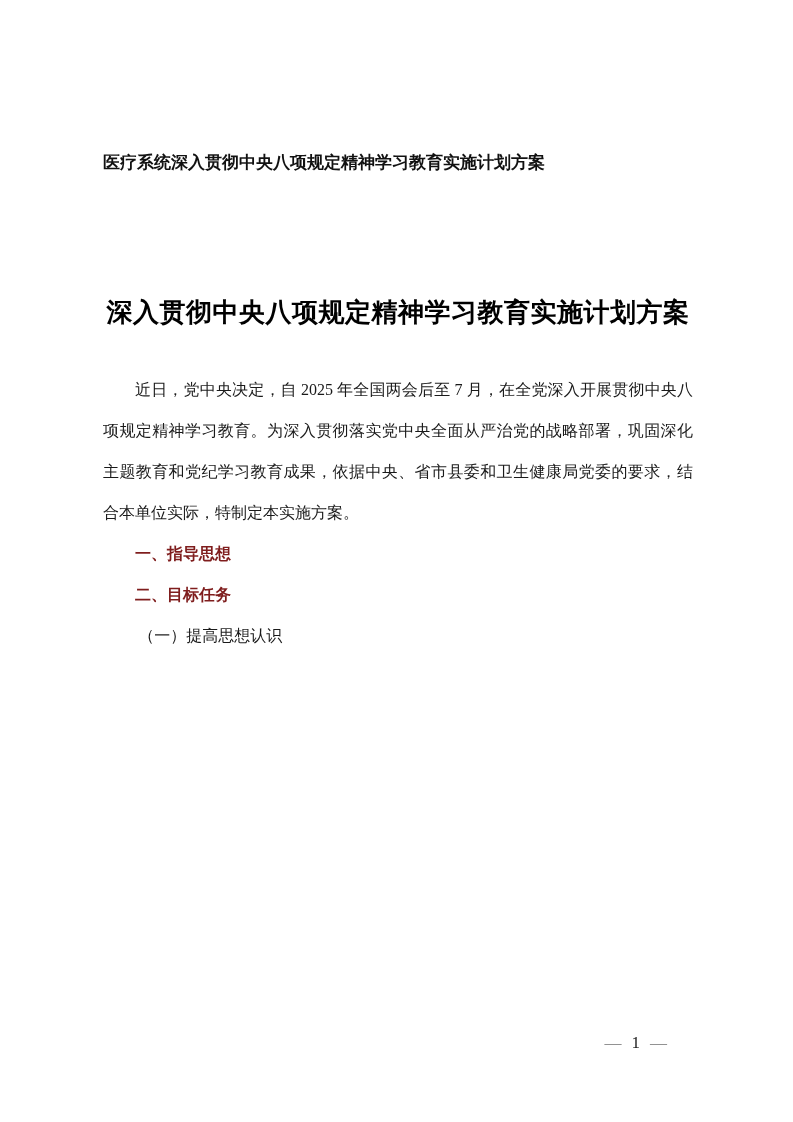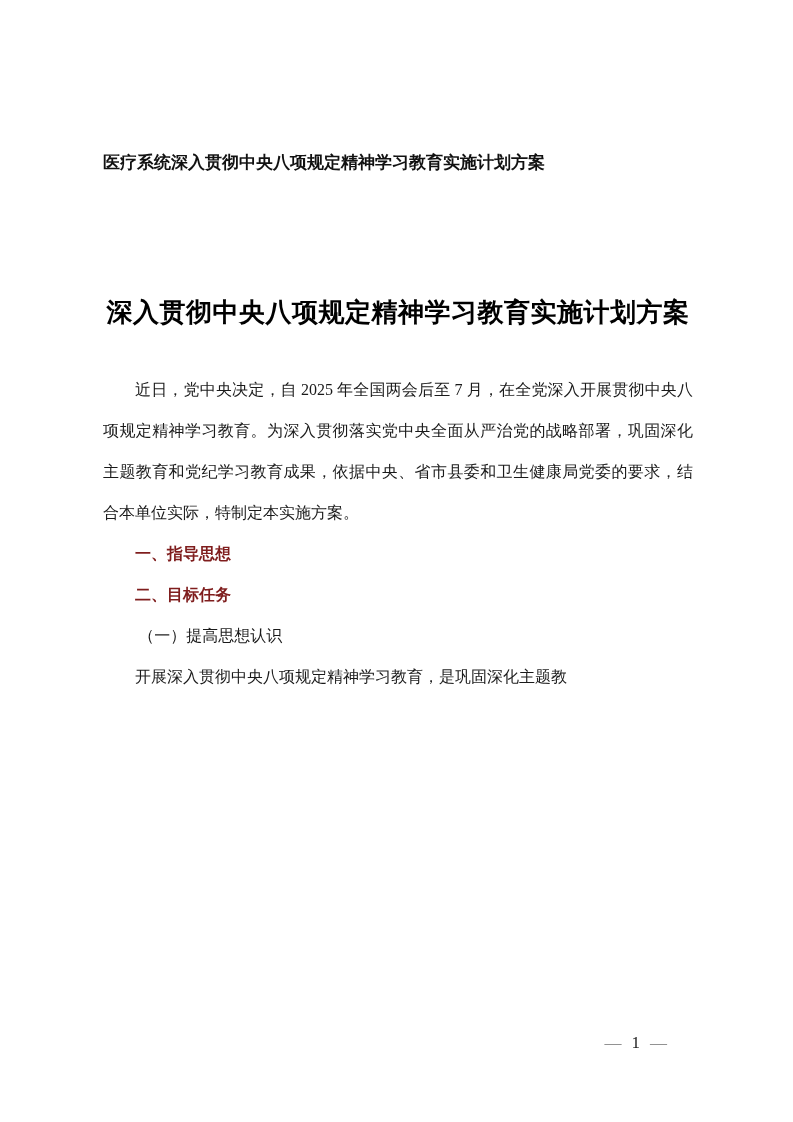--- a/index.html
+++ b/index.html
@@ -97,20 +97,19 @@
     <div class="hline">医疗系统深入贯彻中央八项规定精神学习教育实施计划方案</div>
   </div>
 
   <div class="doc-title">深入贯彻中央八项规定精神学习教育实施计划方案</div>
 
   <div class="doc-body">
     <p class="para">近日，党中央决定，自 2025 年全国两会后至 7 月，在全党深入开展贯彻中央八项规定精神学习教育。为深入贯彻落实党中央全面从严治党的战略部署，巩固深化主题教育和党纪学习教育成果，依据中央、省市县委和卫生健康局党委的要求，结合本单位实际，特制定本实施方案。</p>
     <div class="section-heading">一、指导思想</div>
     <div class="section-heading">二、目标任务</div>
     <div class="sub-heading">（一）提高思想认识</div>
-    <p class="para">开展深入贯彻中央八项规定精神学习教育，是巩固深化主题教</p>
   </div>
 
   <div class="page-number">
     <span class="dash">—</span><span class="num">1</span><span class="dash">—</span>
   </div>
 
 </div>
 
 </body></html>

